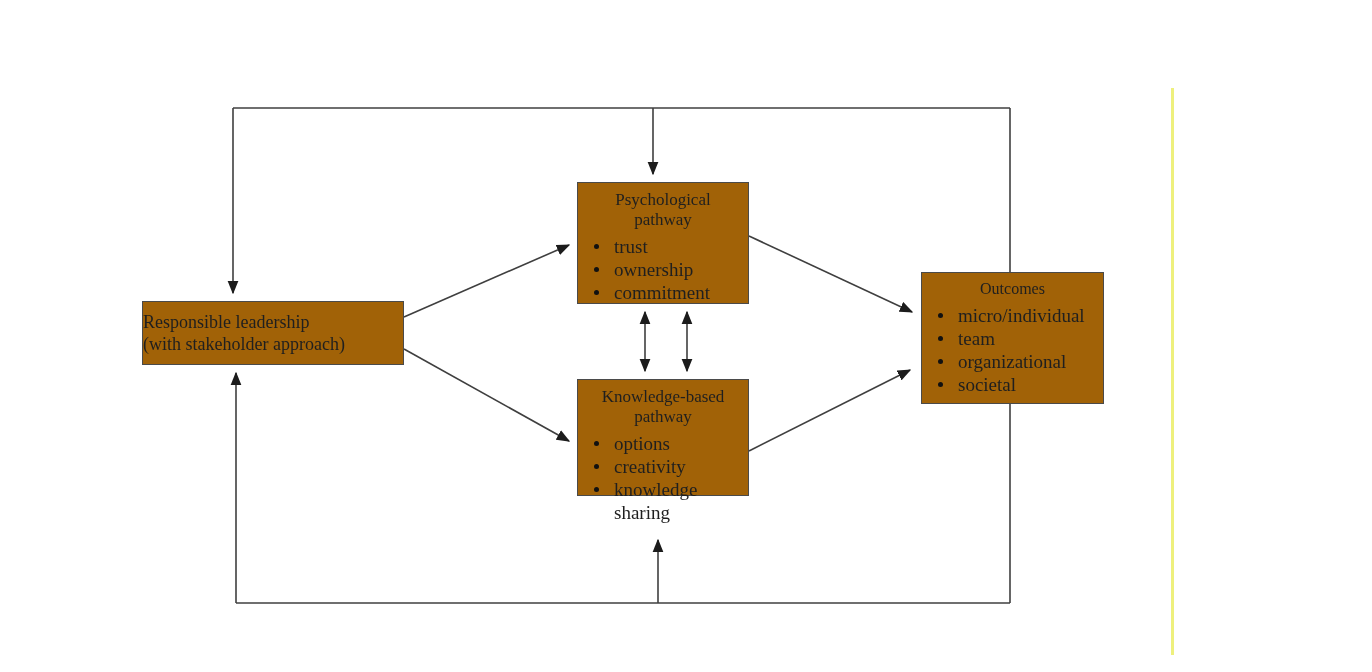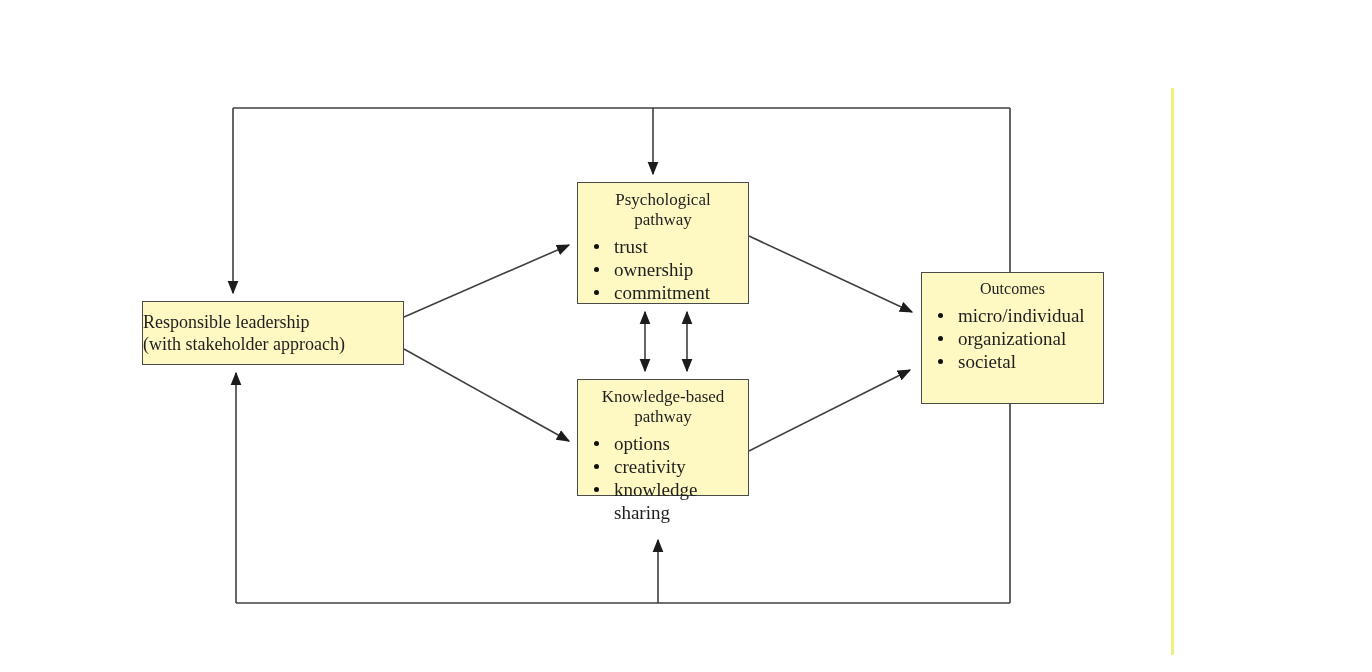--- a/index.html
+++ b/index.html
@@ -29,21 +29,21 @@
     line-height:34px;
     padding:0 6px;
     letter-spacing:0.5px;
   }
   svg.wires{position:absolute;left:0;top:0;width:1372px;height:672px;}
   svg.wires .ln{stroke:var(--line);stroke-width:1.6;fill:none;}
   svg.wires .arrowhead{fill:#1c1c1c;}
 
   .box{
     position:absolute;
-    background:#fef9c3;
+    background:#a16207;
     border:1.6px solid #4a4a4a;
     box-sizing:border-box;
   }
   .box .btitle{
     text-align:center;
     font-size:17px;
     line-height:20px;
     padding-top:7px;
   }
   .box ul.bullets{
@@ -164,20 +164,24 @@
 
   <div class="box box-outcomes">
     <div class="btitle">Outcomes</div>
     <ul class="bullets">
       <li>
           <span class="dot"></span>
           <span class="btxt">micro/individual</span>
         </li>
       <li>
           <span class="dot"></span>
+          <span class="btxt">team</span>
+        </li>
+      <li>
+          <span class="dot"></span>
           <span class="btxt">organizational</span>
         </li>
       <li>
           <span class="dot"></span>
           <span class="btxt">societal</span>
         </li>
     </ul>
   </div>
 
   <div class="margin-line"></div>

